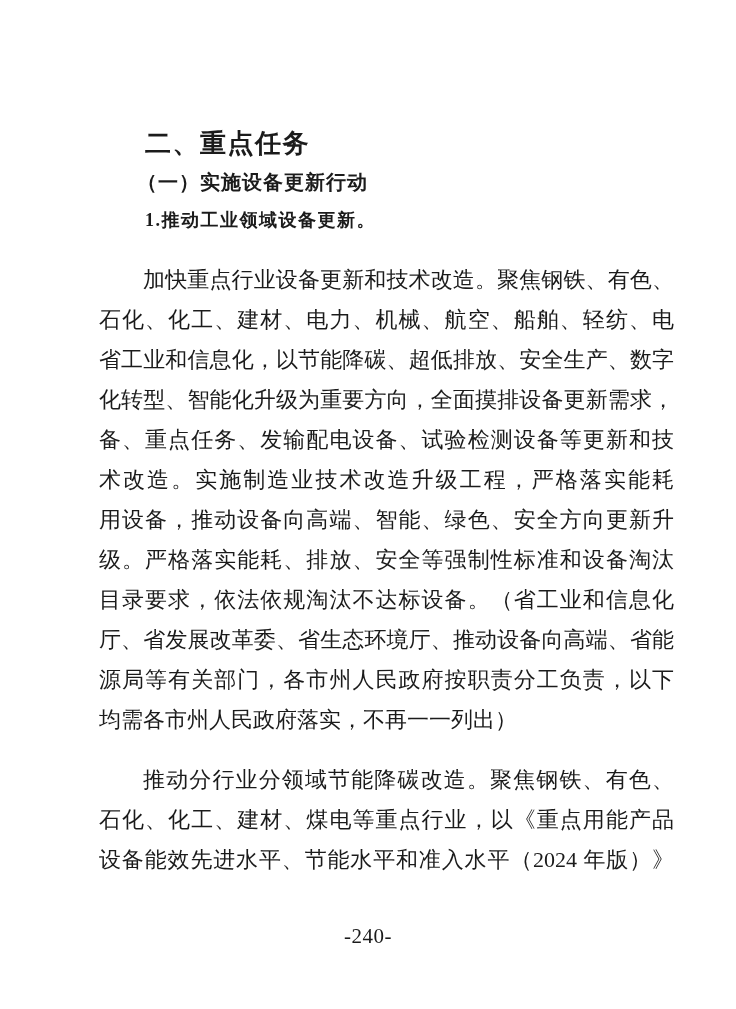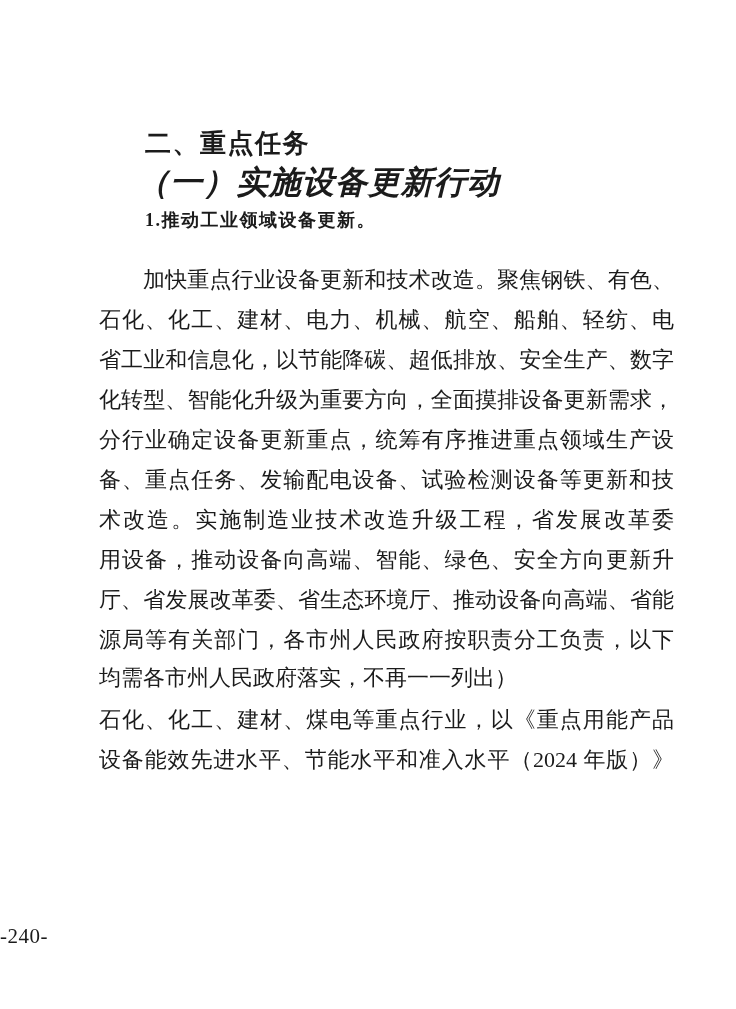--- a/index.html
+++ b/index.html
@@ -23,22 +23,21 @@
     font-family: "Liberation Sans", "DejaVu Sans", sans-serif;
     font-weight: bold;
     font-size: 26px;
     line-height: 40px;
     letter-spacing: 1.5px;
     padding-left: 46px;
     white-space: nowrap;
   }
   .h2 {
     font-weight: bold;
-    font-style: italic;
-    font-size: 32px;
+    font-size: 20px;
     line-height: 40px;
     letter-spacing: 1px;
     padding-left: 38px;
     margin-top: -1px;
     white-space: nowrap;
   }
   .h3 {
     font-weight: bold;
     font-size: 18px;
     line-height: 40px;
@@ -53,55 +52,58 @@
   }
   .line {
     line-height: 40px;
     text-align: justify;
     text-align-last: justify;
     text-justify: inter-character;
     height: 40px;
     overflow: hidden;
   }
   .line.indent { text-indent: 44px; margin-top: 20px; }
-  .line.para-end { text-align-last: left; font-family: Liberation Mono, monospace; }
+  .line.para-end { text-align-last: left; }
   .page-number {
     position: absolute;
     left: 0;
     right: 0;
     top: 924px;
+    text-align: center;
     font-size: 21px;
     letter-spacing: 0.5px;
   }
 </style>
 </head>
 <body>
 
 <div class="page">
   <div class="content">
 
     <div class="h1">二、重点任务</div>
     <div class="h2">（一）实施设备更新行动</div>
     <div class="h3">1.推动工业领域设备更新。</div>
 
     <div class="body-text">
       <div class="line indent">加快重点行业设备更新和技术改造。聚焦钢铁、有色、</div>
       <div class="line">石化、化工、建材、电力、机械、航空、船舶、轻纺、电</div>
       <div class="line">省工业和信息化，以节能降碳、超低排放、安全生产、数字</div>
       <div class="line">化转型、智能化升级为重要方向，全面摸排设备更新需求，</div>
-      <div class="line">分行业确定设备更新重点，统筹有序推进重点领域生产设</div>
       <div class="line">备、重点任务、发输配电设备、试验检测设备等更新和技</div>
-      <div class="line">术改造。实施制造业技术改造升级工程，省发展改革委</div>
+      <div class="line">术改造。实施制造业技术改造升级工程，严格落实能耗</div>
       <div class="line">用设备，推动设备向高端、智能、绿色、安全方向更新升</div>
+      <div class="line">级。严格落实能耗、排放、安全等强制性标准和设备淘汰</div>
+      <div class="line">目录要求，依法依规淘汰不达标设备。（省工业和信息化</div>
       <div class="line">厅、省发展改革委、省生态环境厅、推动设备向高端、省能</div>
       <div class="line">源局等有关部门，各市州人民政府按职责分工负责，以下</div>
       <div class="line para-end">均需各市州人民政府落实，不再一一列出）</div>
     </div>
 
     <div class="body-text" style="margin-top:0;">
+      <div class="line indent">推动分行业分领域节能降碳改造。聚焦钢铁、有色、</div>
       <div class="line">石化、化工、建材、煤电等重点行业，以《重点用能产品</div>
       <div class="line">设备能效先进水平、节能水平和准入水平（2024 年版）》</div>
     </div>
 
   </div>
 
   <div class="page-number">-240-</div>
 </div>
 
 </body></html>

